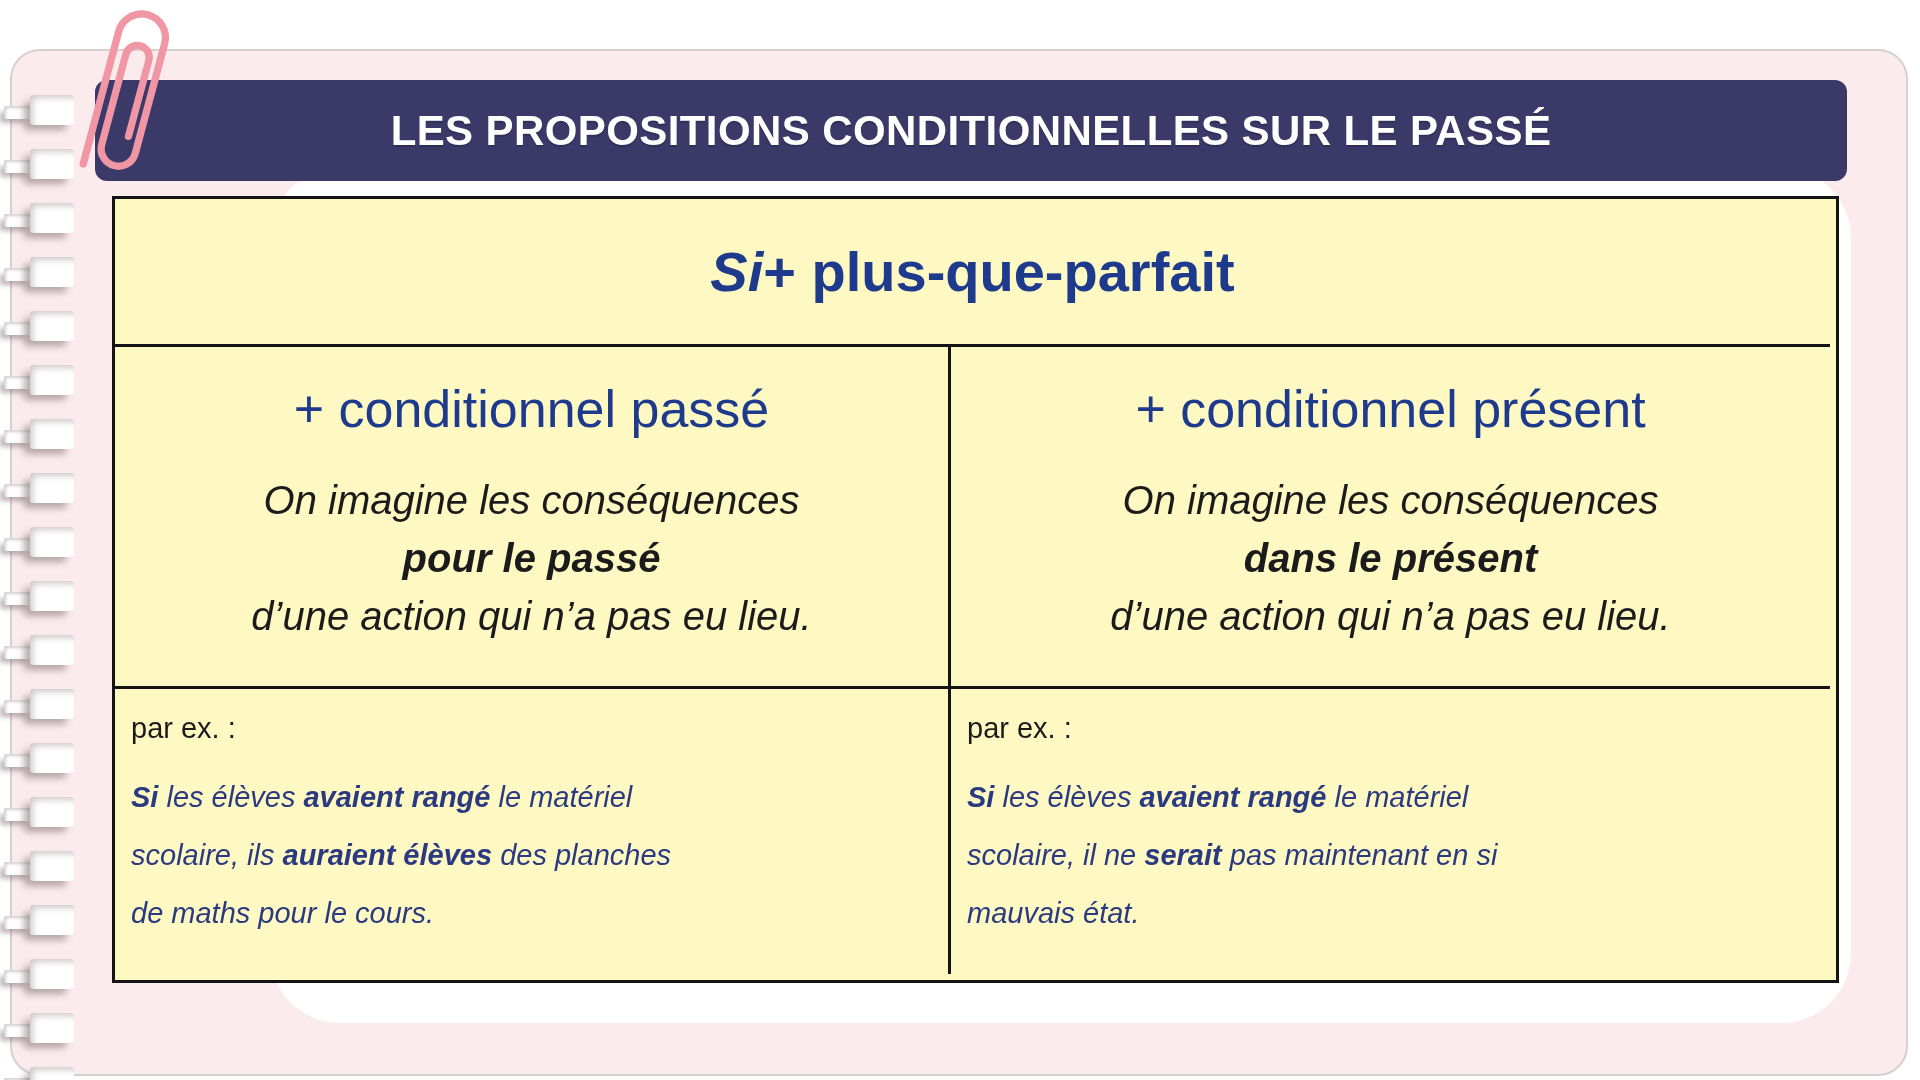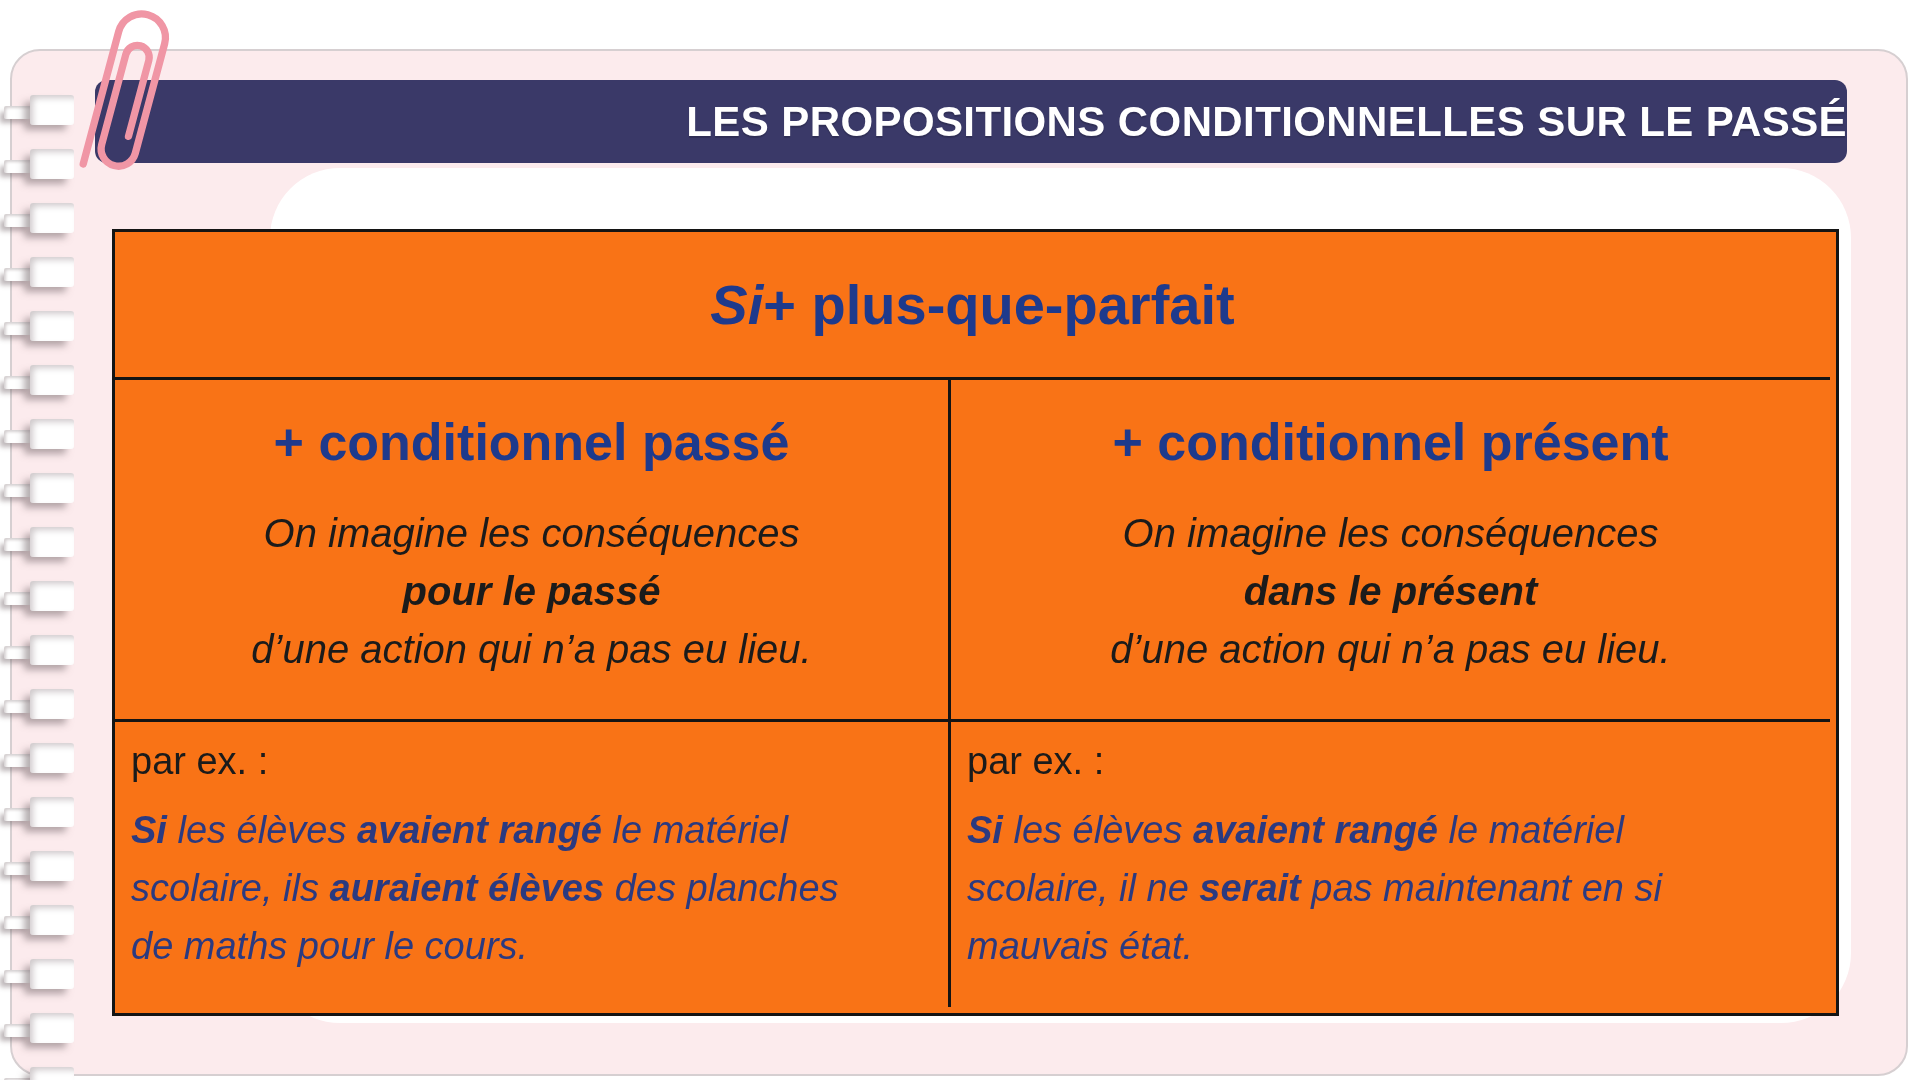--- a/index.html
+++ b/index.html
@@ -40,74 +40,74 @@
   .paperclip {
     position:absolute; left:74px; top:-4px;
     width:110px; height:192px;
     transform:rotate(15deg);
     z-index:5;
   }
 
   
   .banner {
     position:absolute; left:95px; top:80px;
-    width:1752px; height:83px;
+    width:1752px; height:101px;
     background:var(--banner-bg, #3a3968);
     border-radius:12px;
-    display:flex; align-items:center; justify-content:flex-end;
+    display:flex; align-items:center; justify-content:center;
     z-index:3;
   }
   .banner-title {
     color:#ffffff; font-weight:bold; font-size:42px;
     letter-spacing:0.4px; white-space:nowrap;
     text-shadow:0 2px 1px rgba(0,0,0,0.18);
   }
 
   
   .content-card {
     position:absolute; left:270px; top:168px;
     width:1581px; height:855px;
     background:#ffffff; border-radius:70px;
     z-index:1;
   }
 
   
   .gtable {
-    position:absolute; left:112px; top:229px;
+    position:absolute; left:112px; top:196px;
     width:1721px; height:781px;
     border:3px solid var(--table-border, #141414);
-    background:#f97316;
+    background:#fef9c3;
     display:grid;
     grid-template-columns:833px 3px 879px;
     grid-template-rows:145px 3px 339px 3px 285px;
     z-index:2;
   }
   .h-divider { grid-column:1 / span 3; background:var(--table-border, #141414); }
   .v-divider { background:var(--table-border, #141414); }
 
   .cell-header {
     grid-column:1 / span 3;
     display:flex; align-items:center; justify-content:center;
     font-size:56px; font-weight:bold;
     color:var(--heading-navy, #1e3a8c);
     white-space:nowrap;
   }
   .cell-header .si { font-style:italic; }
 
   .cell-desc { padding-top:32px; text-align:center; }
   .col-heading {
-    font-size:52px; font-weight:bold; line-height:60px;
+    font-size:52px; font-weight:normal; line-height:60px;
     color:var(--heading-navy, #1e3a8c);
   }
   .desc-lines { margin-top:32px; font-size:40px; line-height:58px; color:#1b1b1b;font-style:italic; }
   .desc-strong { font-weight:bold; }
 
   .cell-example {
     padding:10px 36px 0 16px;
-    font-size:38px; line-height:58px;
+    font-size:29px; line-height:58px;
   }
   .example-label { color:#1b1b1b; }
   .example-text {
     color:var(--example-navy, #2b3a80);
     font-style:italic;
     white-space:pre-wrap;
     margin-top:11px;
   }
   .example-text .seg-bold { font-weight:bold; }
 </style>

